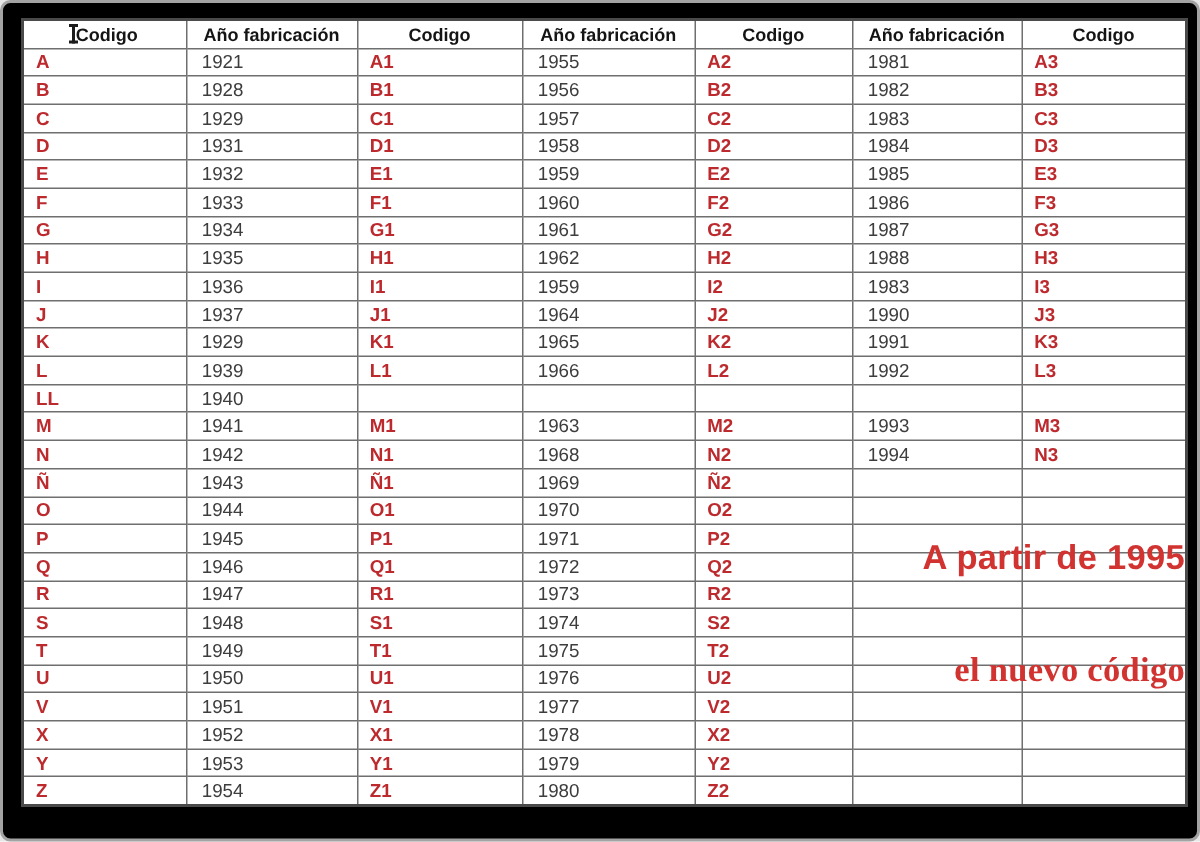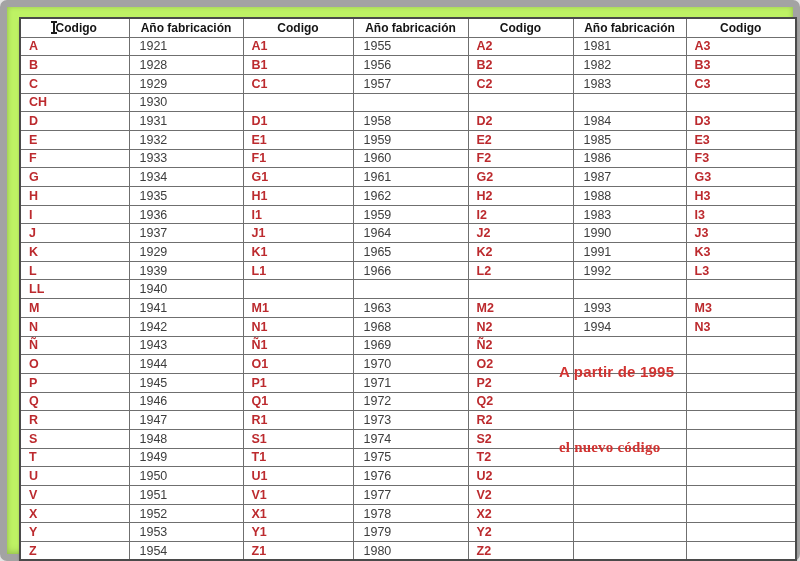--- a/index.html
+++ b/index.html
@@ -5,22 +5,22 @@
   html,body{margin:0;padding:0;}
   body{
     width:800px;height:561px;
     background:#e6e6e6;
     font-family:"Liberation Sans", sans-serif;
     position:relative;
     overflow:hidden;
   }
   .page{
     position:absolute;inset:0;
-    background:#bef264;
-    border:7px solid #a3a3a3;
+    background:#000000;
+    border:2px solid #a3a3a3;
     border-radius:7px;
     box-shadow:inset 0 0 5px rgba(0,0,0,.16), inset 0 -4px 6px rgba(0,0,0,.10);
     box-sizing:border-box;
   }
   table.grid{
     position:absolute;left:12px;top:10px;
     width:776px;
     border-collapse:collapse;
     table-layout:fixed;
     border:2px solid #4a4a4a;
@@ -54,23 +54,23 @@
   }
   .ibeam::before,.ibeam::after{
     content:"";position:absolute;left:-2px;
     width:6px;height:2px;background:#1c1c1c;
   }
   .ibeam::before{top:0;}
   .ibeam::after{bottom:0;}
   .note{
     position:absolute;
     color:#d13331;
-    font-size:15px;
+    font-size:23px;
     font-weight:600;
-    text-align:left;
+    text-align:right;
     letter-spacing:.2px;
     white-space:nowrap;
   }
   #note-1{left:552px;top:356px;width:236px;}
   #note-2{left:548px;top:394px;width:246px;}
   #note-3{left:552px;top:432px;width:236px;font-family:Liberation Serif, serif;}
 </style>
 </head>
 <body>
 
@@ -124,29 +124,20 @@
         <tr>
           <td class="code">C</td>
           <td class="year">1929</td>
           <td class="code">C1</td>
           <td class="year">1957</td>
           <td class="code">C2</td>
           <td class="year">1983</td>
           <td class="code">C3</td>
         </tr>
         <tr>
-          <td class="code">CH</td>
-          <td class="year">1930</td>
-          <td class="code"></td>
-          <td class="year"></td>
-          <td class="code"></td>
-          <td class="year"></td>
-          <td class="code"></td>
-        </tr>
-        <tr>
           <td class="code">D</td>
           <td class="year">1931</td>
           <td class="code">D1</td>
           <td class="year">1958</td>
           <td class="code">D2</td>
           <td class="year">1984</td>
           <td class="code">D3</td>
         </tr>
         <tr>
           <td class="code">E</td>

